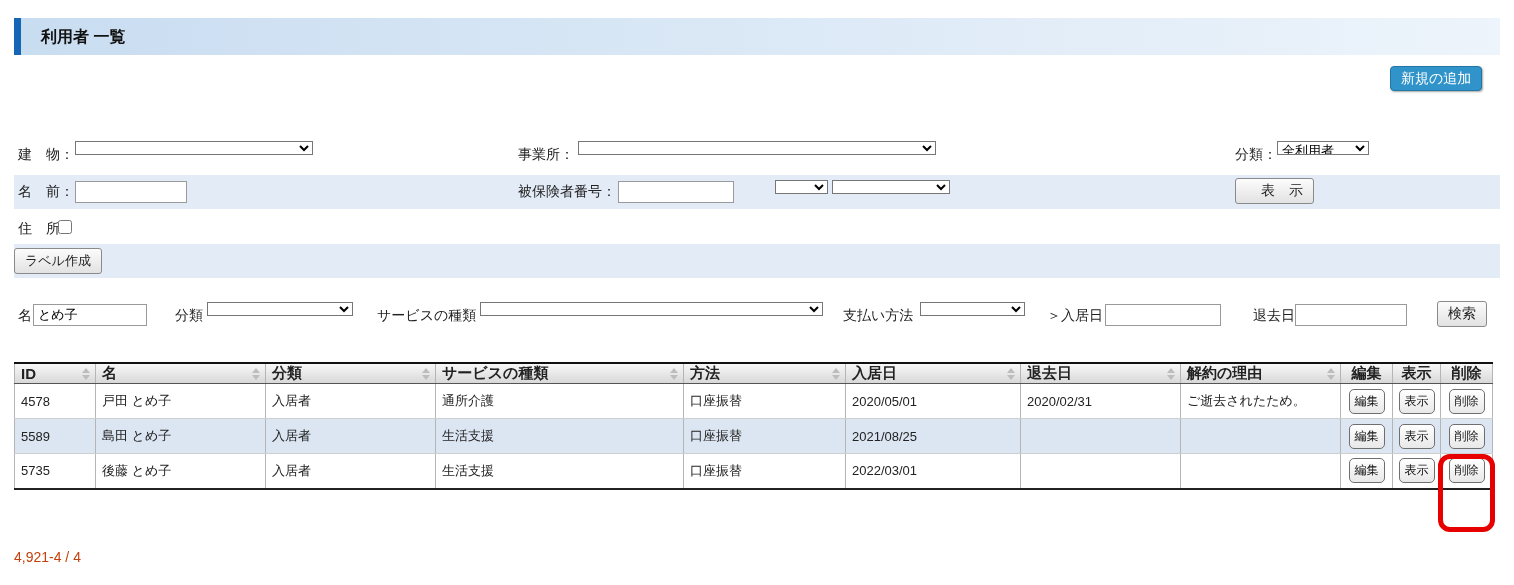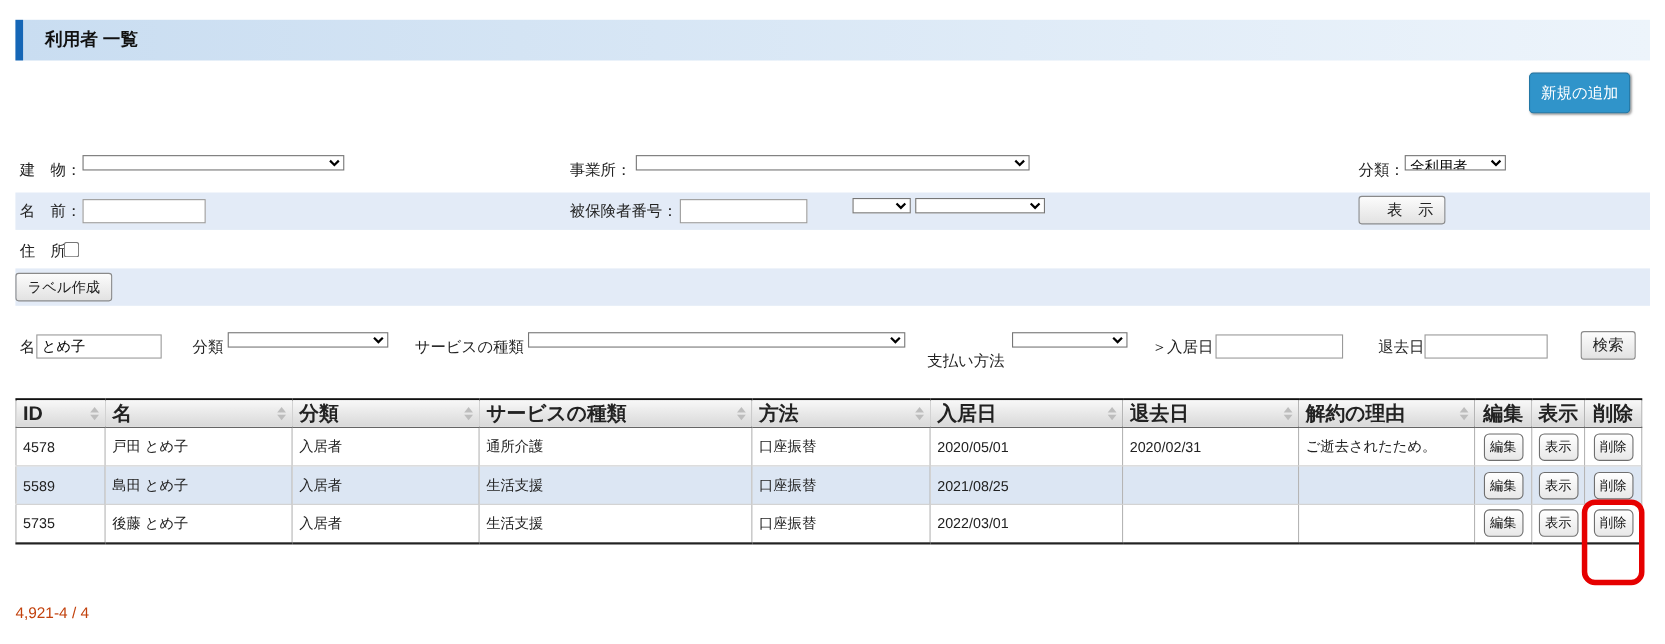--- a/index.html
+++ b/index.html
@@ -7,21 +7,21 @@
   body { font-family:"Liberation Sans", sans-serif; color:#222; }
   #page { position:relative; width:1514px; height:585px; }
 
   
   .title-bar { position:absolute; left:14px; top:18px; width:1486px; height:37px;
     background:linear-gradient(to right,#c9ddf1,#edf4fb);
     border-left:7px solid #1566b6; }
   .title-bar h1 { font-size:16px; font-weight:bold; color:#111; line-height:37px; padding-left:20px; }
 
   
-  .add-btn { position:absolute; left:1390px; top:66px; height:37px; padding:0 10px;
+  .add-btn { position:absolute; left:1390px; top:66px; height:25px; padding:0 10px;
     background:#3094ca; border:1px solid #2277a5; border-radius:4px;
     color:#fff; font-size:14px; cursor:pointer; box-shadow:1px 1px 2px rgba(0,0,0,.35);
     font-family:"Liberation Sans", sans-serif; }
 
   
   .stripe { position:absolute; left:14px; width:1486px; background:#e3ebf7; }
   #stripe-b { top:175px; height:34px; }
   #stripe-d { top:244px; height:34px; }
 
   .flt-label { position:absolute; font-size:14px; color:#222; white-space:nowrap; }
@@ -33,21 +33,21 @@
 
   .gray-btn { position:absolute; border:1px solid #8a8a8a; border-radius:3px;
     background:linear-gradient(#fcfcfc,#e2e2e2); font-size:14px; padding:3px 10px;
     cursor:pointer; color:#222; font-family:"Liberation Sans", sans-serif; }
 
   
   table { position:absolute; left:14px; top:362px; width:1478px; border-collapse:collapse;
     table-layout:fixed; border-left:1px solid #b5b5b5; border-right:1px solid #b5b5b5; }
   thead th { height:14px; background:linear-gradient(#f8f8f8,#d8d8d8);
     border-top:2px solid #111; border-bottom:1px solid #555; border-right:1px solid #b5b5b5;
-    font-size:18px; font-weight:bold; text-align:left; padding:0 6px; position:relative;
+    font-size:15px; font-weight:bold; text-align:left; padding:0 6px; position:relative;
     white-space:nowrap; overflow:hidden; }
   thead th.center { text-align:center; padding:0; }
   tbody td { height:35px; border-right:1px solid #b5b5b5; border-bottom:1px solid #cfcfcf;
     font-size:13px; padding:0 6px; white-space:nowrap; overflow:hidden; }
   tbody tr.alt { background:#dce6f3; }
   tbody tr:last-child td { border-bottom:2px solid #222; }
   td.action { text-align:center; padding:0; }
   .row-btn { border:1px solid #6f6f6f; border-radius:5px;
     background:linear-gradient(#ffffff,#e8e8e8); font-size:12px; padding:3px 5px;
     cursor:pointer; color:#111; font-family:"Liberation Sans", sans-serif; }
@@ -104,21 +104,21 @@
   <input type="checkbox" style="left: 58px; top: 220px;">
 
   <button class="gray-btn" style="left:14px; top:248px; font-size:13px;">ラベル作成</button>
 
   <span class="flt-label" style="left:18px; top:307px;">名</span>
   <input type="text" style="left: 33px; top: 304px; width: 114px;" value="とめ子">
   <span class="flt-label" style="left:175px; top:307px;">分類</span>
   <select style="left:207px; top:302px; width:146px;"><option></option></select>
   <span class="flt-label" style="left:377px; top:307px;">サービスの種類</span>
   <select style="left:480px; top:302px; width:343px;"><option></option></select>
-  <span class="flt-label" style="left:843px; top:307px;margin-top:13px;">支払い方法</span>
+  <span class="flt-label" style="left:843px; top:307px;">支払い方法</span>
   <select style="left:920px; top:302px; width:105px;"><option></option></select>
   <span class="flt-label" style="left:1047px; top:307px;">＞入居日</span>
   <input type="text" style="left: 1105px; top: 304px; width: 116px;" value="">
   <span class="flt-label" style="left:1253px; top:307px;">退去日</span>
   <input type="text" style="left: 1295px; top: 304px; width: 112px;" value="">
   <button class="gray-btn" style="left:1437px; top:301px;">検索</button>
 
   <table>
     <colgroup id="table-cols">
         <col style="width: 81px;">

